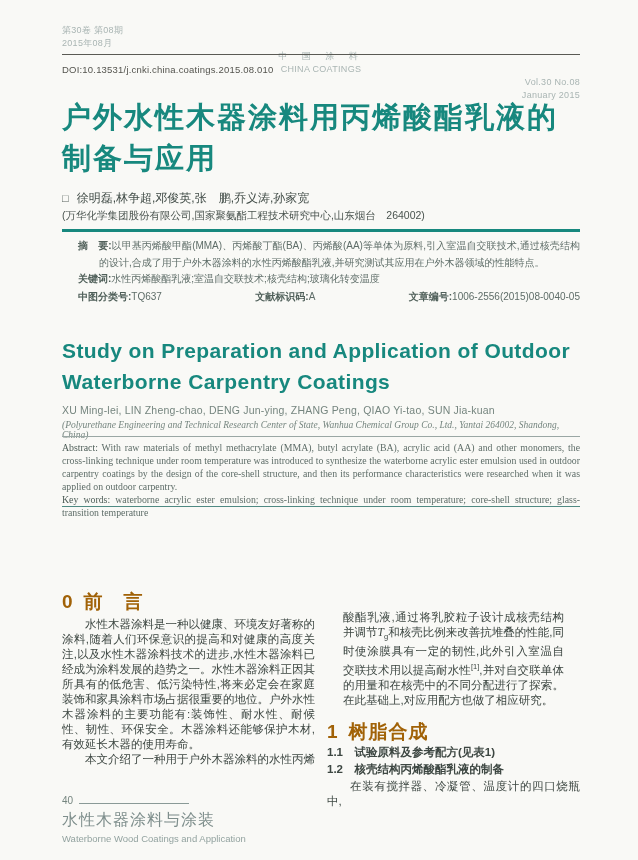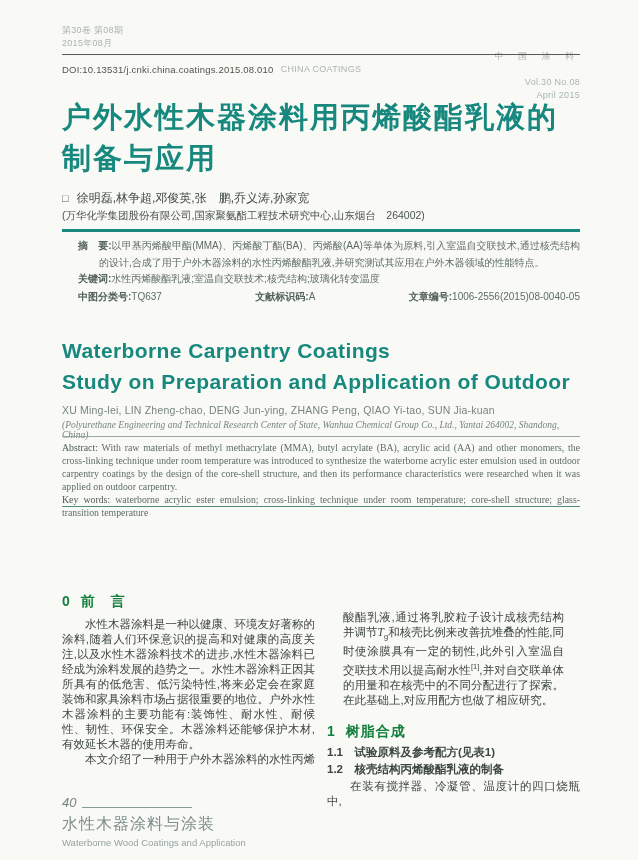--- a/index.html
+++ b/index.html
@@ -8,21 +8,21 @@
     position:relative; width:638px; height:860px; margin:0 auto;
     background:#f9f9f6; overflow:hidden; color:#3d4742;
   }
   .abs { position:absolute; left:62px; width:518px;flex-direction:column; }
 
   
   .journal-header { top:24px; display:flex; justify-content:space-between;
     font-size:9px; line-height:13px; color:#a9b5b3; letter-spacing:.3px; }
   .jh-left {}
   .jh-center { text-align:center; }
-  .jh-center .cn { letter-spacing:6px;text-align:right; }
+  .jh-center .cn { letter-spacing:6px; }
   .jh-right { text-align:right; }
   .header-rule { top:54px; height:1px; background:#5a5a54; }
   .doi-line { top:58px; font-size:9.5px; color:#54544e; letter-spacing:.2px;margin-top:6px; }
 
   
   .title-cn { top:97px; font-size:29px; line-height:41px; font-weight:bold;
     color:#17887e; letter-spacing:2px; }
   .authors-cn { top:190px; font-size:12px; color:#414c47; }
   .authors-cn .marker { color:#5a655f; margin-right:8px; font-size:11px; }
   .affil-cn { top:209px; font-size:10.5px; color:#49534e; }
@@ -46,56 +46,56 @@
   .abstract-en { top:441px; font-size:9.8px; line-height:13px; color:#5e6d68;
     font-family:"Liberation Serif", serif; text-align:justify; }
   .abstract-en .lbl { font-weight:normal; color:#4c5c56; font-family:"Liberation Serif", serif; }
   .teal-rule-thin { top:506px; height:1px; background:#4f8a83; }
 
   
   .col { position:absolute; top:594px; width:253px; font-size:11.5px;
     line-height:15px; text-align:justify; color:#3d4742; }
   .col-left  { left:62px; }
   .col-right { left:327px; }
-  .sec-heading { font-size:14px; font-weight:bold; color:#15803d;
+  .sec-heading { font-size:19px; font-weight:bold; color:#a16207;
     margin:0 0 8px 0; letter-spacing:1px; }
   .sec-heading .num { margin-right:10px; }
   .sec-heading2 { margin:10px 0 6px 0; }
   .para { margin:0; text-indent:2em; }
   .para-cont { margin:16px; }
   .subhead { font-weight:bold; margin:2px 0; }
   sub.tg { font-size:7.5px; }
   sup.ref { font-size:7.5px; }
   .tvar { font-style:italic; font-family:"Liberation Serif", serif; }
 
   
   .footer { top:795px; }
   .pageno-row { display:flex; align-items:flex-end; }
-  .pageno { font-size:13px; color:#75857f; font-style:italic; }
+  .pageno { font-size:10px; color:#75857f; }
   .pageno-line { width:110px; height:1px; background:#8a9a97; margin:0 0 2px 6px; }
   .foot-cn { margin-top:4px; font-size:16px; color:#7e8e8c; letter-spacing:1px; }
   .foot-en { margin-top:2px; font-size:9.5px; color:#93a3a0; }
 </style>
 </head>
 <body>
 
 <div class="page">
 
   <div class="abs journal-header">
     <div class="jh-left">
       <div>第30卷 第08期</div>
       <div>2015年08月</div>
     </div>
     <div class="jh-center">
       <div class="cn">中 国 涂 料</div>
       <div>CHINA COATINGS</div>
     </div>
     <div class="jh-right">
       <div>Vol.30  No.08</div>
-      <div>April  2015</div>
+      <div>January  2015</div>
     </div>
   </div>
   <div class="abs header-rule"></div>
   <div class="abs doi-line">DOI:10.13531/j.cnki.china.coatings.2015.08.010</div>
 
   <div class="abs authors-cn">
     <span class="marker">□</span><span>徐明磊,林争超,邓俊英,张　鹏,乔义涛,孙家宽</span>
   </div>
   <div class="abs title-cn">
     <div>户外水性木器涂料用丙烯酸酯乳液的</div>
@@ -109,22 +109,22 @@
     <p class="hang" style="margin:0"><span class="lbl">摘　要:</span><span>以甲基丙烯酸甲酯(MMA)、丙烯酸丁酯(BA)、丙烯酸(AA)等单体为原料,引入室温自交联技术,通过核壳结构的设计,合成了用于户外木器涂料的水性丙烯酸酯乳液,并研究测试其应用在户外木器领域的性能特点。</span></p>
     <p style="margin:0"><span class="lbl">关键词:</span><span>水性丙烯酸酯乳液;室温自交联技术;核壳结构;玻璃化转变温度</span></p>
     <div class="clc-row">
       <span><span class="lbl">中图分类号:</span><span>TQ637</span></span>
       <span><span class="lbl">文献标识码:</span><span>A</span></span>
       <span><span class="lbl">文章编号:</span><span>1006-2556(2015)08-0040-05</span></span>
     </div>
   </div>
 
   <div class="abs title-en">
+    <div>Study on Preparation and Application of Outdoor</div>
     <div>Waterborne Carpentry Coatings</div>
-    <div>Study on Preparation and Application of Outdoor</div>
   </div>
   <div class="abs authors-en">XU Ming-lei, LIN Zheng-chao, DENG Jun-ying, ZHANG Peng, QIAO Yi-tao, SUN Jia-kuan</div>
   <div class="abs affil-en">(Polyurethane Engineering and Technical Research Center of State, Wanhua Chemical Group Co., Ltd., Yantai 264002, Shandong, China)</div>
   <div class="abs thin-rule"></div>
 
   <div class="abs abstract-en">
     <p style="margin:0"><span class="lbl">Abstract:</span><span> With raw materials of methyl methacrylate (MMA), butyl acrylate (BA), acrylic acid (AA) and other monomers, the cross-linking technique under room temperature was introduced to synthesize the waterborne acrylic ester emulsion used in outdoor carpentry coatings by the design of the core-shell structure, and then its performance characteristics were researched when it was applied on outdoor carpentry.</span></p>
     <p style="margin:0"><span class="lbl">Key words:</span><span> waterborne acrylic ester emulsion; cross-linking technique under room temperature; core-shell structure; glass-transition temperature</span></p>
   </div>
   <div class="abs teal-rule-thin"></div>

